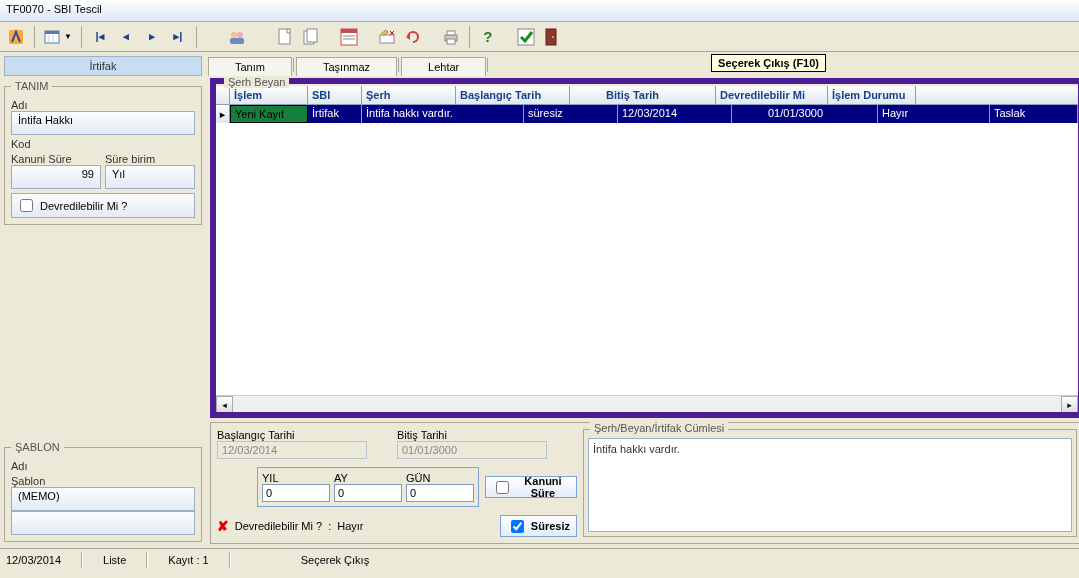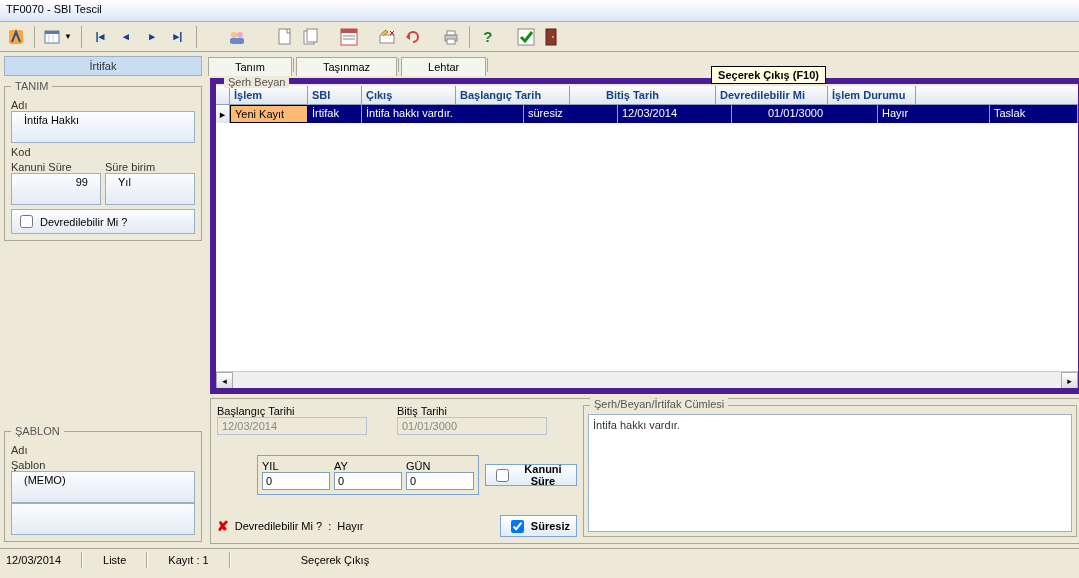--- a/index.html
+++ b/index.html
@@ -19,30 +19,30 @@
 .left-panel { width: 235px; background: #ece9d8; padding: 4px; display: flex; flex-direction: column; gap: 2px; }
 .right-panel { flex: 1; display: flex; flex-direction: column; background: #ece9d8; padding: 2px; }
 
 
 .panel-header { background: #c8ddf2; text-align: center; padding: 3px 0; border: 1px solid #a0b0c0; color: #333; }
 
 
 fieldset { border: 1px solid #aca899; margin: 2px 0; padding: 4px 6px 6px 6px; background: #ece9d8; }
 legend { color: #555; padding: 0 4px; }
 .field-label { display: block; margin-top: 3px; color: #333; }
-.textbox { width: 100%; background: linear-gradient(#fbfcfe,#e4ebf5); border: 1px solid #9bb0c8; padding: 2px 12px; height: 32px; }
+.textbox { width: 100%; background: linear-gradient(#fbfcfe,#e4ebf5); border: 1px solid #9bb0c8; padding: 2px 6px; height: 24px; }
 .textbox-short { width: 90px; }
 .field-row { display:flex; gap:4px; align-items:flex-end; }
 .checkbox-row { display:flex; align-items:center; gap:4px; border:1px solid #9bb0c8; padding:2px 4px; background:linear-gradient(#fbfcfe,#e4ebf5); margin-top:4px; }
 
 
 .tabs { display:flex; height:22px; align-items:flex-end; background:#ece9d8; position:relative; }
 .tab { padding:3px 26px; background:#f5f5f0; border:1px solid #aca899; border-bottom:none; margin-right:-1px; cursor:pointer; position:relative; }
 .tab-sep { width:1px; height:14px; background:#aca899; align-self:center; margin:0 2px; }
-.tooltip-box { position:absolute; right:260px; top:12px; background:#ffffe1; border:1px solid #000; padding:2px 6px; font-weight:bold; z-index:10; }
+.tooltip-box { position:absolute; right:260px; top:0; background:#ffffe1; border:1px solid #000; padding:2px 6px; font-weight:bold; z-index:10; }
 
 
 .grid-box { border:6px solid #4c1d95; margin:2px; flex:1; display:flex; flex-direction:column; min-height:0; }
 .grid-legend { color:#555; padding:0 4px; margin-left:8px; position:relative; top:-8px; background:#ece9d8; width:fit-content; }
 .grid-wrap { flex:1; overflow:hidden; margin-top:-10px; display:flex; flex-direction:column; }
 
 
 .grid-header { display:flex; background:linear-gradient(#fdfdfd,#e1e7f0); border-bottom:1px solid #8ca0bc; }
 .grid-header .gcol { border-right:1px solid #8ca0bc; padding:3px 4px; font-weight:bold; color:#15428b; }
 .grid-body { background:#fff; flex:1; overflow:hidden; }
@@ -51,21 +51,21 @@
 .row-indicator { width:14px; display:flex; align-items:center; justify-content:center; background:linear-gradient(#fdfdfd,#e1e7f0); color:#000; border-right:1px solid #8ca0bc; }
 .gc-islem{width:78px;} .gc-sbi{width:54px;} .gc-cumle{width:162px;} .gc-sure{width:94px;} .gc-bas{width:114px;} .gc-bit{width:114px;margin-left:32px;} .gc-dev{width:112px;} .gc-dur{width:88px;}
 
 
 .hscroll { height:17px; background:#efefef; border-top:1px solid #ccc; position:relative; }
 .hscroll .arrow { position:absolute; top:0; width:17px; height:17px; background:linear-gradient(#fff,#ddd); border:1px solid #aaa; display:flex; align-items:center; justify-content:center; font-size:9px; cursor:pointer; }
 .hscroll .arrow.left{left:0;} .hscroll .arrow.right{right:0;}
 
 
 .detail { display:flex; gap:6px; padding:6px; border:1px solid #aca899; margin:2px; background:#ece9d8; }
-.detail-left { flex:0 0 360px; display:flex; flex-direction:column; gap:20px; }
+.detail-left { flex:0 0 360px; display:flex; flex-direction:column; gap:8px; }
 .date-row { display:flex; gap:30px; }
 .date-group { display:flex; flex-direction:column; }
 .readonly-box { background:#ece9d8; border:1px solid #b8c4d6; padding:2px 4px; color:#888; height:18px; width:150px; }
 .ymd-box { display:flex; border:1px solid #7ea3d6; padding:4px; gap:4px; align-items:flex-start; background:#ece9d8; }
 .ymd-group { display:flex; flex-direction:column; }
 .ymd-input { width:68px; border:1px solid #7f9db9; padding:1px 3px; height:18px; background:#fff; }
 .action-btn { border:1px solid #7ea3d6; background:linear-gradient(#fff,#e2ecf8); padding:2px 6px; height:22px; cursor:pointer; display:flex; align-items:center; gap:4px; font-weight:bold; }
 .dev-row { display:flex; align-items:center; gap:6px; }
 .red-x { color:#d00; font-weight:bold; font-size:14px; }
 .detail-right { flex:1; border:1px solid #aca899; display:flex; flex-direction:column; }
@@ -235,30 +235,30 @@
       <div class="tooltip-box">Seçerek Çıkış (F10)</div>
     </div>
 
     <div class="grid-box">
       <div class="grid-legend">Şerh Beyan</div>
       <div class="grid-wrap">
         <div class="grid-header">
           <div class="row-indicator"></div>
           <div class="gcol gc-islem">İşlem</div>
           <div class="gcol gc-sbi">SBI</div>
-          <div class="gcol gc-sure">Çıkış</div>
+          <div class="gcol gc-sure">Şerh</div>
           <div class="gcol gc-bas">Başlangıç Tarih</div>
           <div class="gcol gc-bit">Bitiş Tarih</div>
           <div class="gcol gc-dev">Devredilebilir Mi</div>
           <div class="gcol gc-dur">İşlem Durumu</div>
         </div>
         <div class="grid-body">
           <div class="grid-row">
             <div class="row-indicator">▸</div>
-            <div class="gcol gc-islem" style="background:#fdba74;color:#000;border:1px solid #000;">Yeni Kayıt</div>
+            <div class="gcol gc-islem" style="background:#15803d;color:#000;border:1px solid #000;">Yeni Kayıt</div>
             <div class="gcol gc-sbi">İrtifak</div>
             <div class="gcol gc-cumle">İntifa hakkı vardır.</div>
             <div class="gcol gc-sure">süresiz</div>
             <div class="gcol gc-bas">12/03/2014</div>
             <div class="gcol gc-bit">01/01/3000</div>
             <div class="gcol gc-dev">Hayır</div>
             <div class="gcol gc-dur">Taslak</div>
           </div>
         </div>
         <div class="hscroll">

